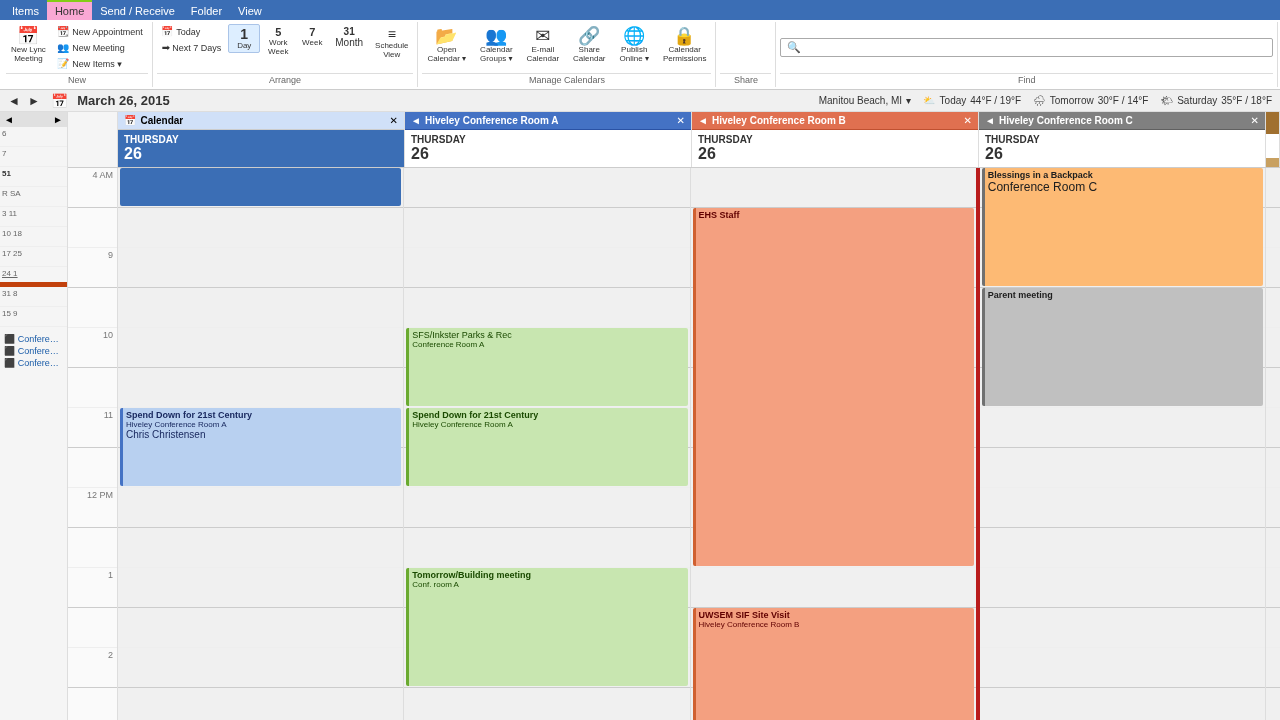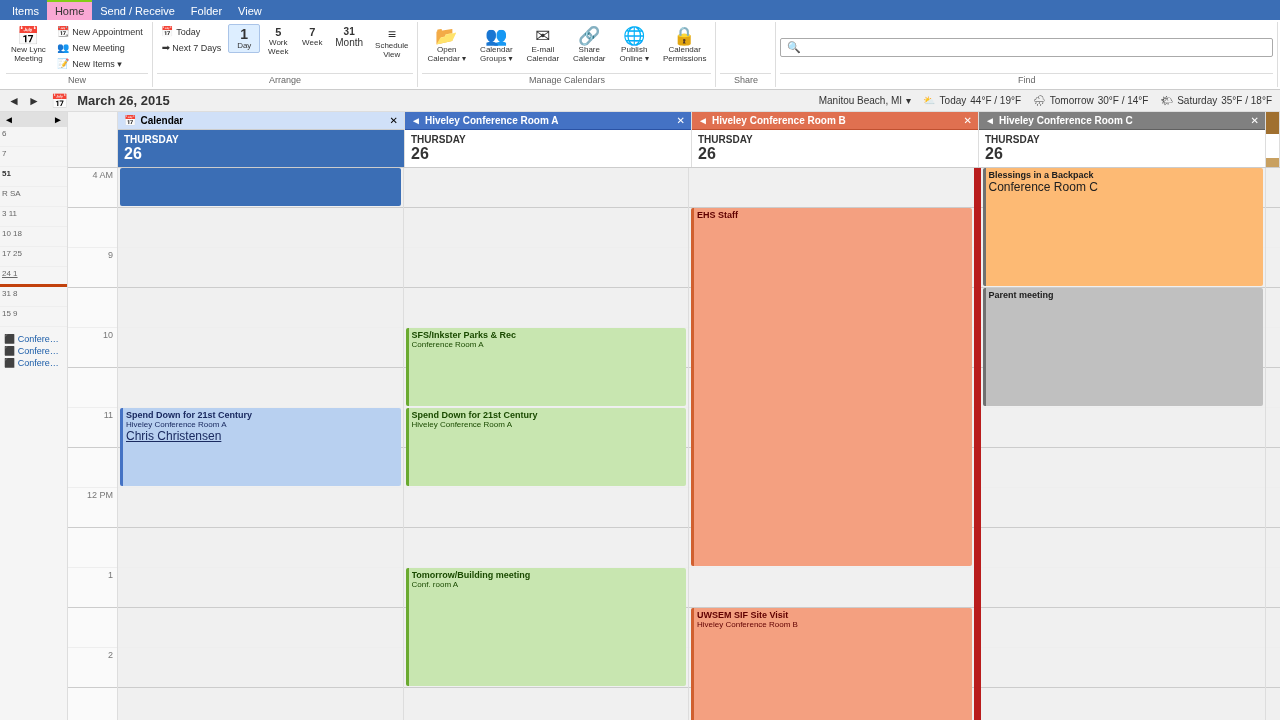--- a/index.html
+++ b/index.html
@@ -188,21 +188,21 @@
 
       <div style="overflow:hidden;">
 
         <div style="height:20px;font-size:8px;color:#666;padding:2px;border-bottom:1px solid #eee;">6</div>
         <div style="height:20px;font-size:8px;color:#666;padding:2px;border-bottom:1px solid #eee;">7</div>
         <div style="height:20px;font-size:8px;color:#333;padding:2px;border-bottom:1px solid #eee;font-weight:bold;">51</div>
         <div style="height:20px;font-size:8px;color:#666;padding:2px;border-bottom:1px solid #eee;">R  SA</div>
         <div style="height:20px;font-size:8px;color:#666;padding:2px;border-bottom:1px solid #eee;">3   11</div>
         <div style="height:20px;font-size:8px;color:#666;padding:2px;border-bottom:1px solid #eee;">10  18</div>
         <div style="height:20px;font-size:8px;color:#666;padding:2px;border-bottom:1px solid #eee;">17  25</div>
-        <div style="height:20px;font-size:8px;color:#666;padding:2px;border-bottom:3px solid #c2410c;text-decoration:underline;">24   1</div>
+        <div style="height:20px;font-size:8px;color:#666;padding:2px;border-bottom:5px solid #c2410c;text-decoration:underline;">24   1</div>
         <div style="height:20px;font-size:8px;color:#666;padding:2px;border-bottom:1px solid #eee;">31   8</div>
         <div style="height:20px;font-size:8px;color:#666;padding:2px;border-bottom:1px solid #eee;">15   9</div>
       </div>
 
       <div style="margin-top:4px;padding:2px;">
         <div class="mini-room-item">⬛ Conference Room A</div>
         <div class="mini-room-item">⬛ Conference Room B</div>
         <div class="mini-room-item">⬛ Conference Room C</div>
       </div>
     </div>
@@ -298,54 +298,54 @@
             <div style="height: 40px; border-bottom: 1px solid rgb(204, 204, 204);"></div>
             <div style="height: 40px; border-bottom: 1px solid rgb(238, 238, 238);"></div>
             <div style="height: 40px; border-bottom: 1px solid rgb(204, 204, 204);"></div>
             <div style="height: 40px; border-bottom: 1px solid rgb(238, 238, 238);"></div>
             <div style="height: 40px; border-bottom: 1px solid rgb(204, 204, 204);"></div>
             <div style="height: 40px; border-bottom: 1px solid rgb(238, 238, 238);"></div>
             <div style="position: absolute; top: 0px; left: 2px; right: 2px; height: 38px; background: rgb(59, 110, 181); border-radius: 2px;"></div>
             <div style="position: absolute; top: 240px; left: 2px; right: 2px; height: 78px; background: rgb(184, 208, 240); border-left: 3px solid rgb(68, 114, 196); border-radius: 2px; padding: 2px 3px; overflow: hidden; cursor: pointer; font-size: 9px; color: rgb(26, 42, 96);">
               <div style="font-weight: bold; white-space: nowrap; overflow: hidden; text-overflow: ellipsis;">Spend Down for 21st Century</div>
               <div style="white-space: nowrap; overflow: hidden; text-overflow: ellipsis; font-size: 8px;">Hiveley Conference Room A</div>
-              <div style="white-space: nowrap; overflow: hidden; text-overflow: ellipsis; font-size: 12px; text-decoration: underline;">Chris Christensen</div>
+              <div style="white-space: nowrap; overflow: hidden; text-overflow: ellipsis; font-size: 10px;">Chris Christensen</div>
             </div>
           </div>
 
         <div style="flex:1;border-right:1px solid #ddd;position:relative;" id="col-conf-a">
         <div style="height: 40px; border-bottom: 1px solid rgb(204, 204, 204);"></div>
             <div style="height: 40px; border-bottom: 1px solid rgb(238, 238, 238);"></div>
             <div style="height: 40px; border-bottom: 1px solid rgb(204, 204, 204);"></div>
             <div style="height: 40px; border-bottom: 1px solid rgb(238, 238, 238);"></div>
             <div style="height: 40px; border-bottom: 1px solid rgb(204, 204, 204);"></div>
             <div style="height: 40px; border-bottom: 1px solid rgb(238, 238, 238);"></div>
             <div style="height: 40px; border-bottom: 1px solid rgb(204, 204, 204);"></div>
             <div style="height: 40px; border-bottom: 1px solid rgb(238, 238, 238);"></div>
             <div style="height: 40px; border-bottom: 1px solid rgb(204, 204, 204);"></div>
             <div style="height: 40px; border-bottom: 1px solid rgb(238, 238, 238);"></div>
             <div style="height: 40px; border-bottom: 1px solid rgb(204, 204, 204);"></div>
             <div style="height: 40px; border-bottom: 1px solid rgb(238, 238, 238);"></div>
             <div style="height: 40px; border-bottom: 1px solid rgb(204, 204, 204);"></div>
             <div style="height: 40px; border-bottom: 1px solid rgb(238, 238, 238);"></div>
             <div style="position: absolute; top: 160px; left: 2px; right: 2px; height: 78px; background: rgb(200, 230, 176); border-left: 3px solid rgb(106, 170, 48); border-radius: 2px; padding: 2px 3px; overflow: hidden; cursor: pointer; font-size: 9px; color: rgb(26, 74, 0);">
-              <div style="font-weight: bold; white-space: nowrap; overflow: hidden; text-overflow: ellipsis;">SFS/Inkster Parks &amp; Rec</div>
+              <div style="font-weight: normal; white-space: nowrap; overflow: hidden; text-overflow: ellipsis;">SFS/Inkster Parks &amp; Rec</div>
               <div style="white-space: nowrap; overflow: hidden; text-overflow: ellipsis; font-size: 8px;">Conference Room A</div>
             </div>
             <div style="position: absolute; top: 240px; left: 2px; right: 2px; height: 78px; background: rgb(200, 230, 176); border-left: 3px solid rgb(106, 170, 48); border-radius: 2px; padding: 2px 3px; overflow: hidden; cursor: pointer; font-size: 9px; color: rgb(26, 74, 0);">
               <div style="font-weight: bold; white-space: nowrap; overflow: hidden; text-overflow: ellipsis;">Spend Down for 21st Century</div>
               <div style="white-space: nowrap; overflow: hidden; text-overflow: ellipsis; font-size: 8px;">Hiveley Conference Room A</div>
             </div>
             <div style="position: absolute; top: 400px; left: 2px; right: 2px; height: 118px; background: rgb(200, 230, 176); border-left: 3px solid rgb(106, 170, 48); border-radius: 2px; padding: 2px 3px; overflow: hidden; cursor: pointer; font-size: 9px; color: rgb(26, 74, 0);">
               <div style="font-weight: bold; white-space: nowrap; overflow: hidden; text-overflow: ellipsis;">Tomorrow/Building meeting</div>
               <div style="white-space: nowrap; overflow: hidden; text-overflow: ellipsis; font-size: 8px;">Conf. room A</div>
             </div>
           </div>
 
-        <div style="flex:1;border-right:7px solid #b91c1c;position:relative;" id="col-conf-b">
+        <div style="flex:1;border-right:4px solid #b91c1c;position:relative;" id="col-conf-b">
         <div style="height: 40px; border-bottom: 1px solid rgb(204, 204, 204);"></div>
             <div style="height: 40px; border-bottom: 1px solid rgb(238, 238, 238);"></div>
             <div style="height: 40px; border-bottom: 1px solid rgb(204, 204, 204);"></div>
             <div style="height: 40px; border-bottom: 1px solid rgb(238, 238, 238);"></div>
             <div style="height: 40px; border-bottom: 1px solid rgb(204, 204, 204);"></div>
             <div style="height: 40px; border-bottom: 1px solid rgb(238, 238, 238);"></div>
             <div style="height: 40px; border-bottom: 1px solid rgb(204, 204, 204);"></div>
             <div style="height: 40px; border-bottom: 1px solid rgb(238, 238, 238);"></div>
             <div style="height: 40px; border-bottom: 1px solid rgb(204, 204, 204);"></div>
             <div style="height: 40px; border-bottom: 1px solid rgb(238, 238, 238);"></div>

